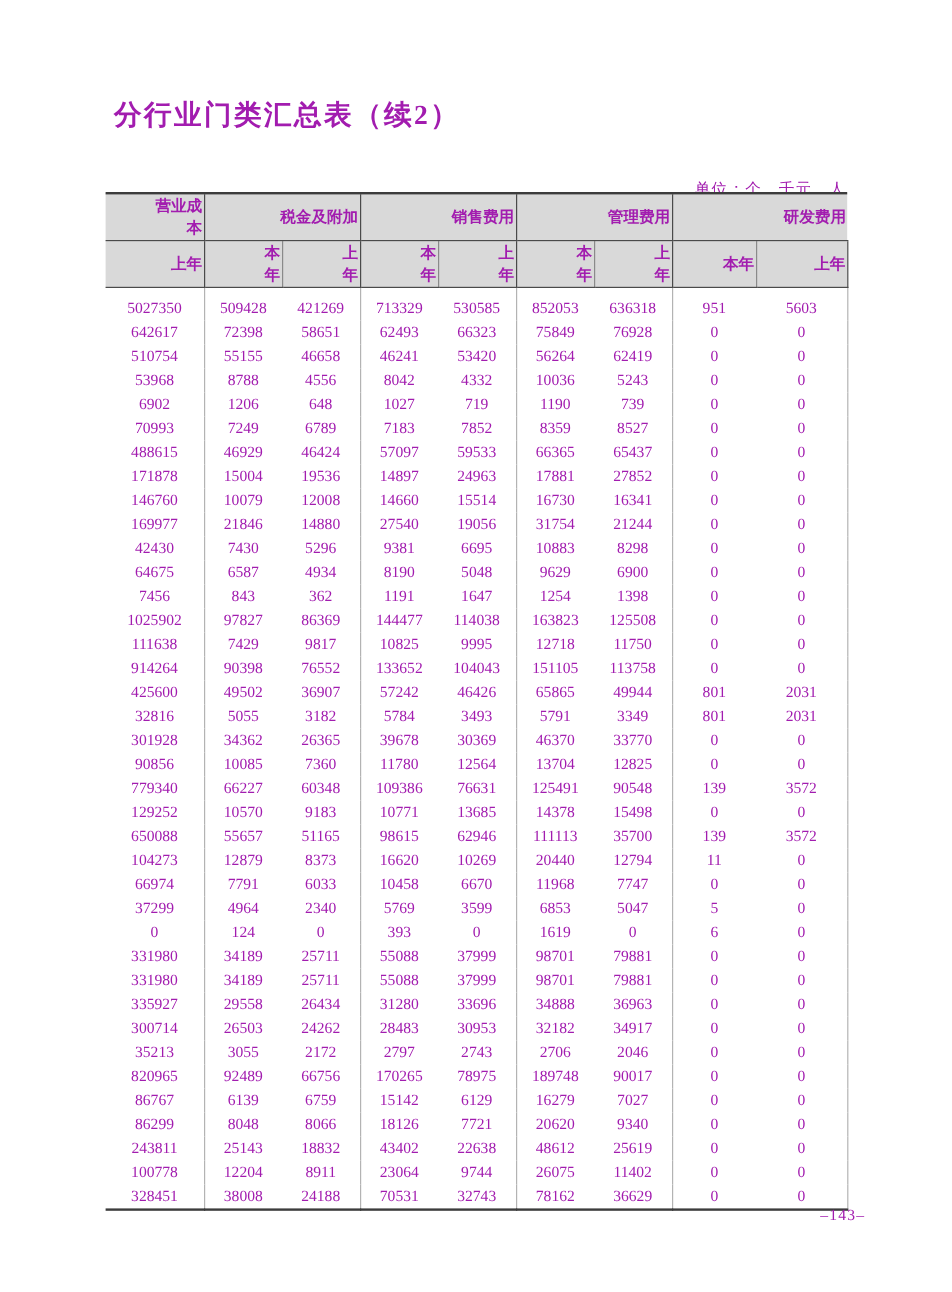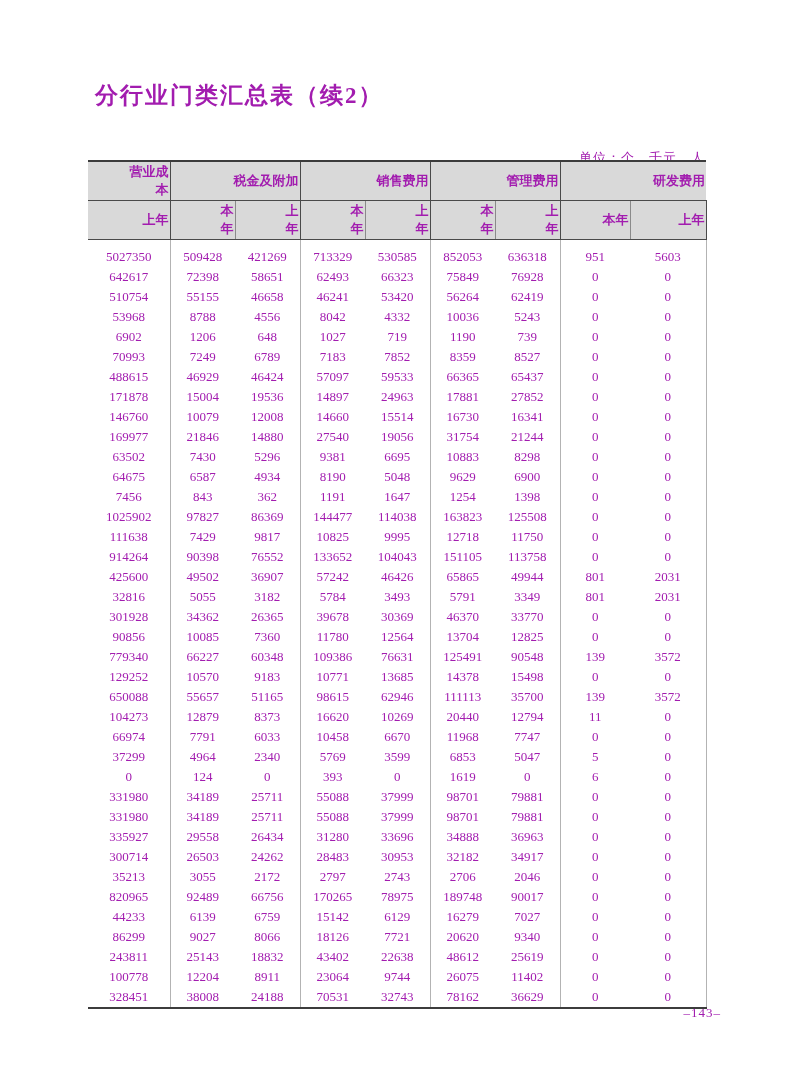--- a/index.html
+++ b/index.html
@@ -211,21 +211,21 @@
           <td class="">21846</td>
           <td class="ge">14880</td>
           <td class="">27540</td>
           <td class="ge">19056</td>
           <td class="">31754</td>
           <td class="ge">21244</td>
           <td class="">0</td>
           <td class="ge last">0</td>
         </tr>
         <tr>
-          <td class="ge">63502</td>
+          <td class="ge">42430</td>
           <td class="">7430</td>
           <td class="ge">5296</td>
           <td class="">9381</td>
           <td class="ge">6695</td>
           <td class="">10883</td>
           <td class="ge">8298</td>
           <td class="">0</td>
           <td class="ge last">0</td>
         </tr>
         <tr>
@@ -464,33 +464,33 @@
           <td class="">92489</td>
           <td class="ge">66756</td>
           <td class="">170265</td>
           <td class="ge">78975</td>
           <td class="">189748</td>
           <td class="ge">90017</td>
           <td class="">0</td>
           <td class="ge last">0</td>
         </tr>
         <tr>
-          <td class="ge">44233</td>
+          <td class="ge">86767</td>
           <td class="">6139</td>
           <td class="ge">6759</td>
           <td class="">15142</td>
           <td class="ge">6129</td>
           <td class="">16279</td>
           <td class="ge">7027</td>
           <td class="">0</td>
           <td class="ge last">0</td>
         </tr>
         <tr>
           <td class="ge">86299</td>
-          <td class="">9027</td>
+          <td class="">8048</td>
           <td class="ge">8066</td>
           <td class="">18126</td>
           <td class="ge">7721</td>
           <td class="">20620</td>
           <td class="ge">9340</td>
           <td class="">0</td>
           <td class="ge last">0</td>
         </tr>
         <tr>
           <td class="ge">243811</td>

